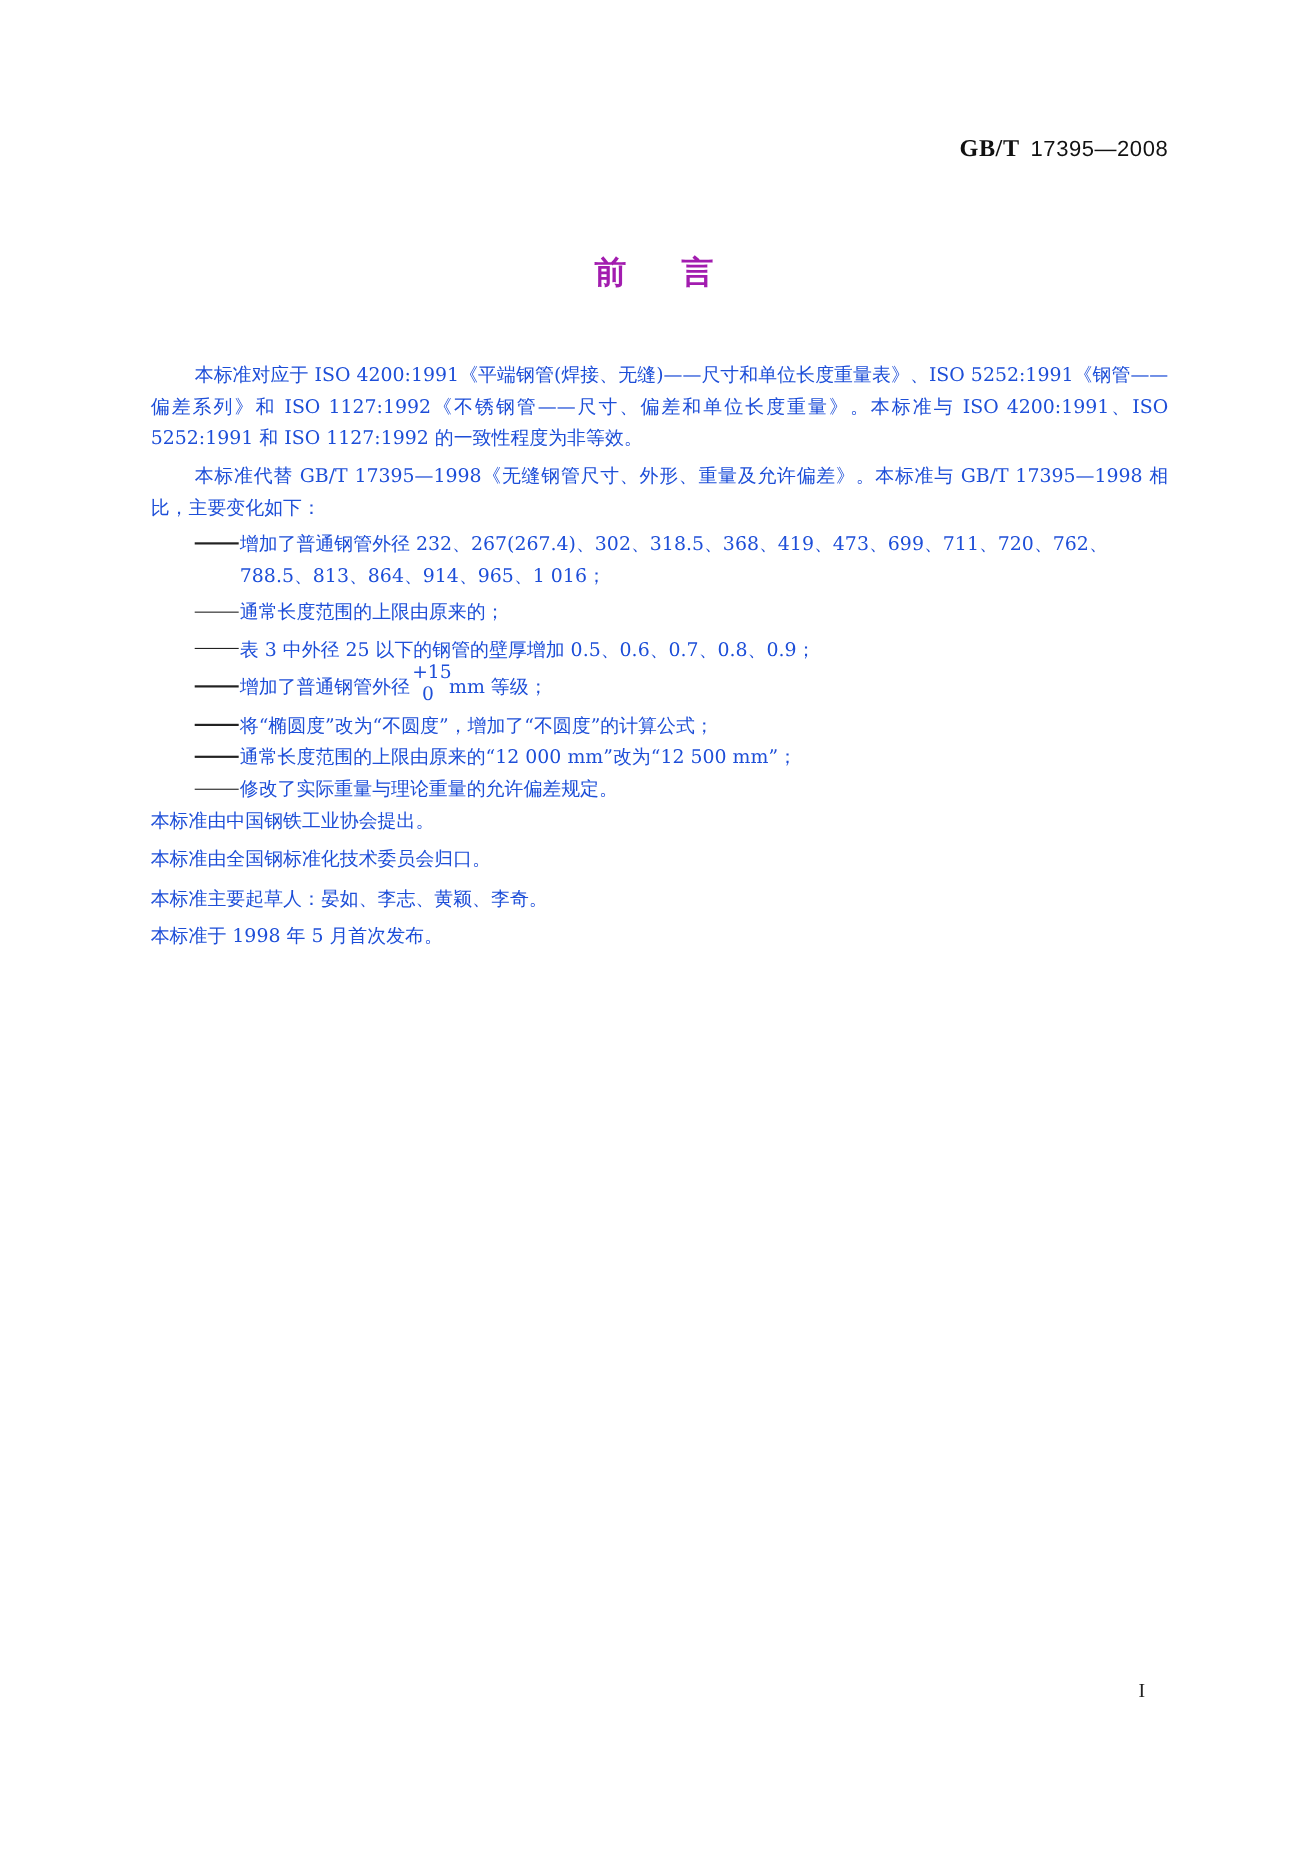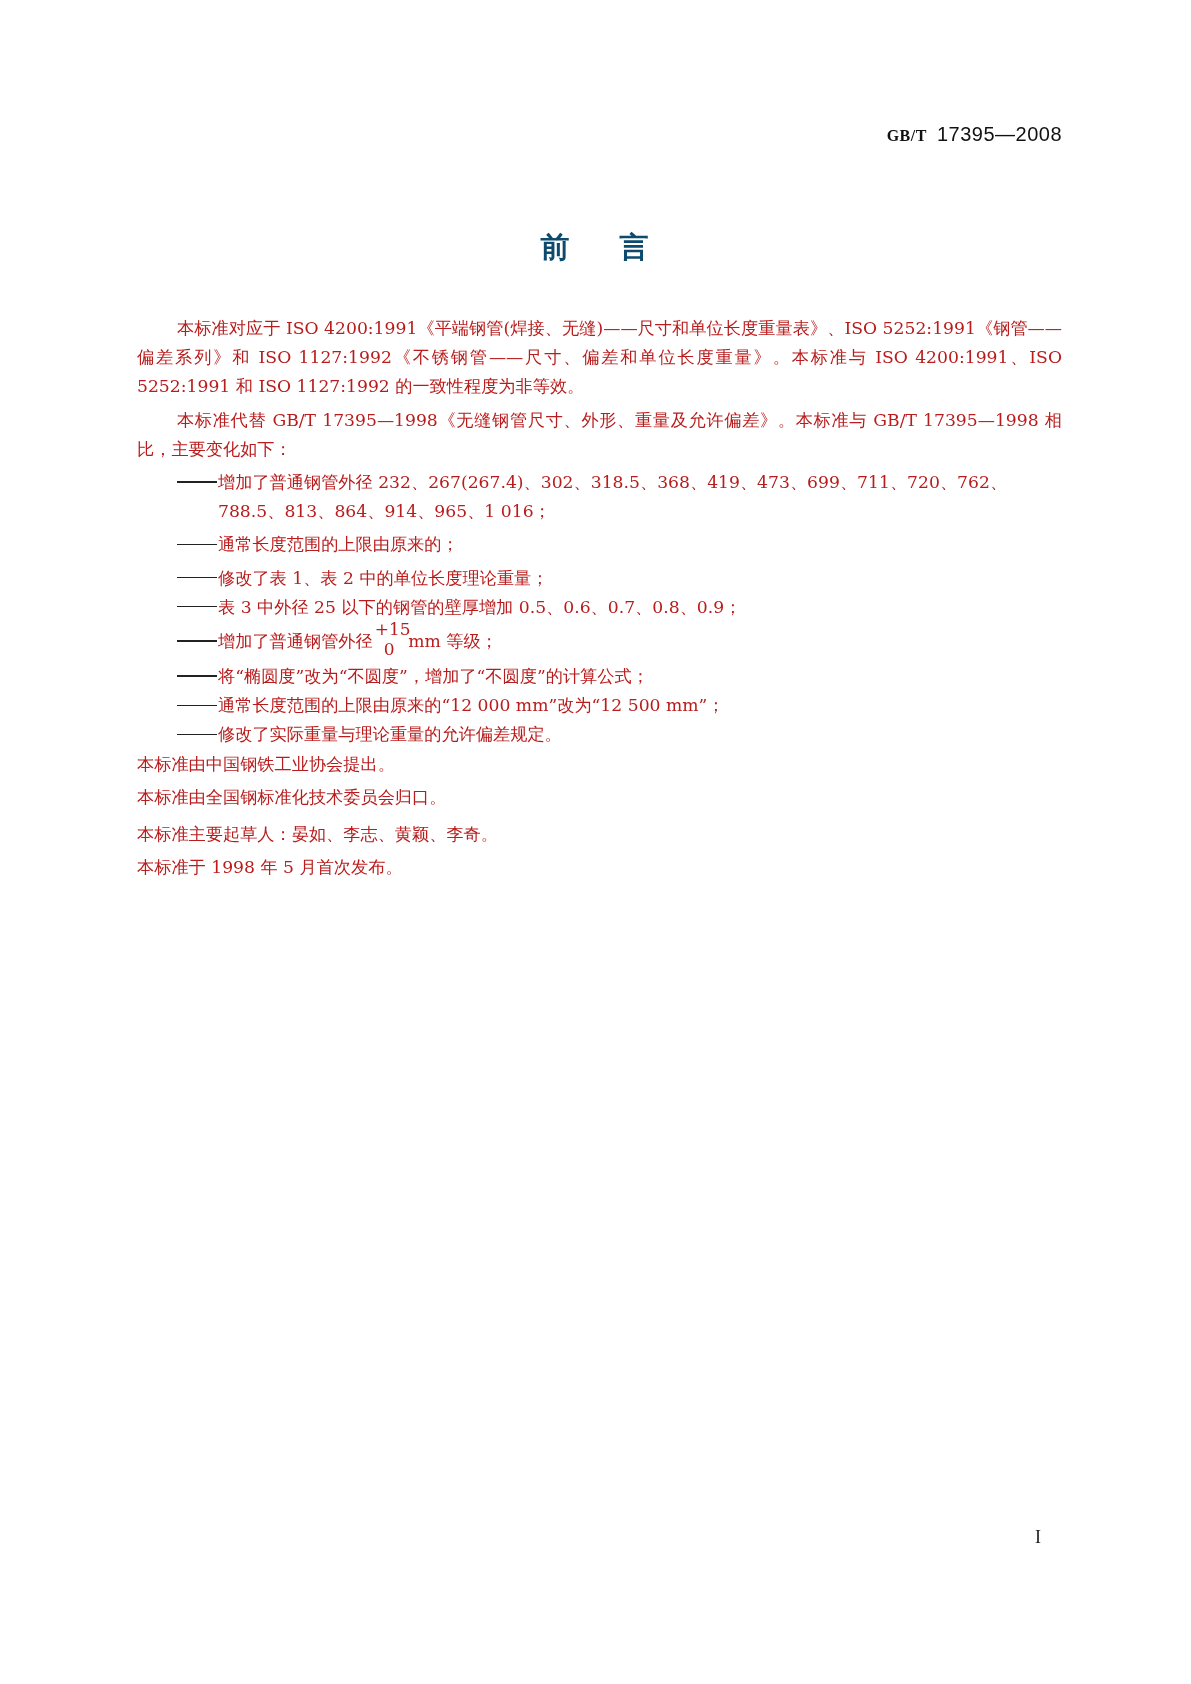--- a/index.html
+++ b/index.html
@@ -26,50 +26,50 @@
     right: 129px;
     top: 122px;
     font-size: 20px;
     letter-spacing: 0.5px;
     color: #111;
     white-space: nowrap;
   }
   .std-code .prefix {
     font-family: "Liberation Serif", "DejaVu Serif", serif;
     font-weight: bold;
-    font-size: 16px;
+    font-size: 22px;
   }
   .std-code .num {
     font-family: "Liberation Sans", "DejaVu Sans", sans-serif;
     font-size: 20px;
     margin-left: 10px;
     text-align: right;
   }
   .title {
     position: absolute;
     left: 0;
     width: 1191px;
     top: 228px;
     text-align: center;
     font-family: "DejaVu Sans", "Liberation Sans", sans-serif;
     font-size: 29px;
     font-weight: bold;
     letter-spacing: 50px;
     padding-left: 48px;
     box-sizing: border-box;
-    color: #0c4a6e;
+    color: #a21caf;
   }
   .body {
     position: absolute;
     left: 137px;
-    top: 314px;
+    top: 327px;
     width: 925px;
     font-size: 17.2px;
     line-height: 29.2px;
-    color: #b91c1c;
+    color: #1d4ed8;
   }
   .para {
     text-indent: 40px;
     margin: 0 0 0 0;
     text-align: justify;
   }
   .gap-small { height: 4px; }
   .item {
     position: relative;
     padding-left: 81px;
@@ -146,24 +146,20 @@
         <span>增加了普通钢管外径 232、267(267.4)、302、318.5、368、419、473、699、711、720、762、788.5、813、864、914、965、1 016；</span>
       </p>
       <div class="gap-small"></div>
       <p class="item">
         <span class="dash"><span class="dash-line"></span></span>
         <span>通常长度范围的上限由原来的；</span>
       </p>
       <div class="gap-small"></div>
       <p class="item">
         <span class="dash"><span class="dash-line"></span></span>
-        <span>修改了表 1、表 2 中的单位长度理论重量；</span>
-      </p>
-      <p class="item">
-        <span class="dash"><span class="dash-line"></span></span>
         <span>表 3 中外径 25 以下的钢管的壁厚增加 0.5、0.6、0.7、0.8、0.9；</span>
       </p>
       <p class="item tall">
         <span class="dash" style="top:2px"><span class="dash-line"></span></span>
         <span>增加了普通钢管外径</span><span class="tol"><span class="up">+15</span><span class="low">0</span></span><span> mm 等级；</span>
       </p>
       <div class="gap-small"></div>
       <p class="item">
         <span class="dash"><span class="dash-line"></span></span>
         <span>将“椭圆度”改为“不圆度”，增加了“不圆度”的计算公式；</span>

